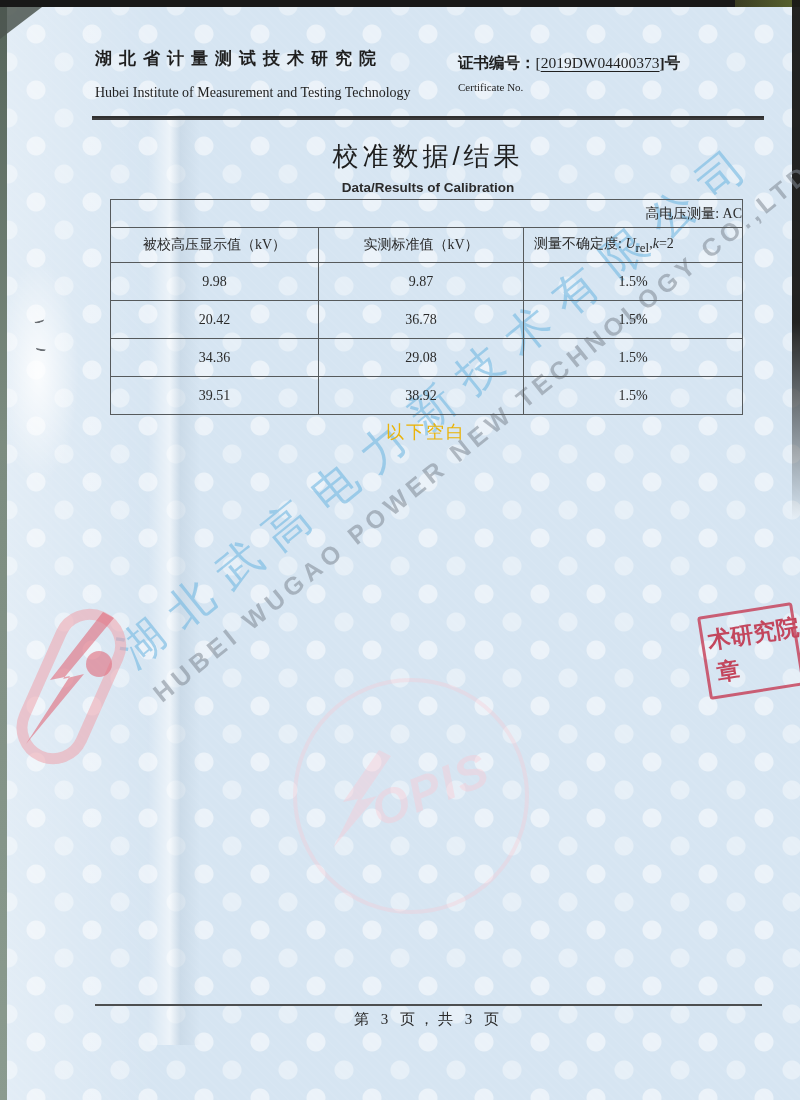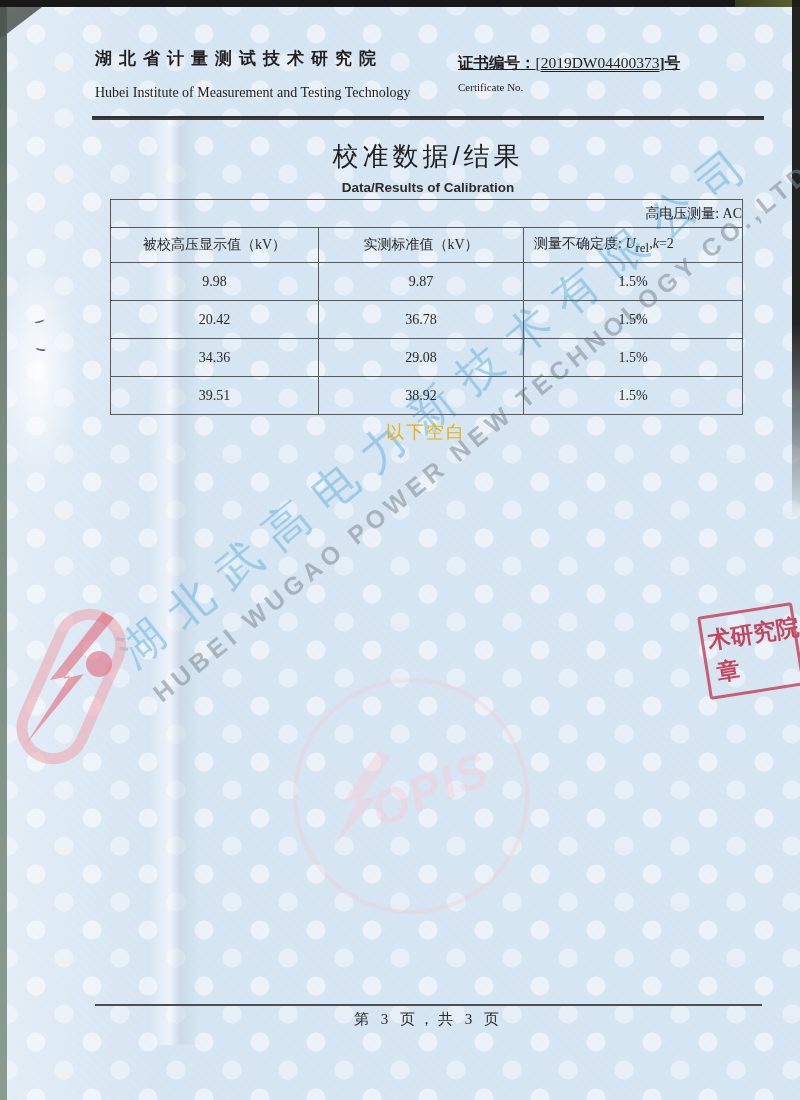--- a/index.html
+++ b/index.html
@@ -38,21 +38,21 @@
     background:linear-gradient(180deg,#55645a,#7c8c80 40%,#8b9b8f); }
   .corner-wedge { position:absolute; left:0; top:7px; width:42px; height:32px;
     background:#4c5650; clip-path:polygon(0 0, 100% 0, 0 100%); opacity:.85; }
   .edge-right { position:absolute; left:792px; top:0; width:8px; height:520px;
     background:linear-gradient(180deg, rgba(24,24,22,0.95) 0 62%, rgba(24,24,22,0) 100%); }
   
   .inst-cn { position:absolute; left:95px; top:47px; font-size:17px; font-weight:bold;
     letter-spacing:7px; color:#1f1f1f; font-family:"Liberation Sans","DejaVu Sans",sans-serif; }
   .inst-en { position:absolute; left:95px; top:77px; font-size:14px; color:#222;margin-top:8px; }
   .cert-line { position:absolute; left:458px; top:53px; font-size:15.5px; font-weight:bold;
-    color:#1f1f1f; white-space:nowrap;text-decoration:underline; }
+    color:#1f1f1f; white-space:nowrap; }
   .cert-line .num { font-weight:normal; font-family:"Liberation Serif",serif; }
   .cert-line .u { text-decoration:underline; text-underline-offset:3px; }
   .cert-en { position:absolute; left:458px; top:81px; font-size:11px; color:#222; }
   .rule-heavy { position:absolute; left:92px; top:116px; width:672px; height:4px;
     background:linear-gradient(180deg,#303030 0 45%, #6a6a6a 45% 60%, #3c3c3c 60% 100%); }
   
   .doc-title-cn { position:absolute; left:92px; top:139px; width:672px; text-align:center;
     font-size:26px; font-weight:normal; letter-spacing:4px; color:#1d1d1d;
     font-family:"Liberation Sans","DejaVu Sans",sans-serif; }
   .doc-title-en { position:absolute; left:92px; top:180px; width:672px; text-align:center;

